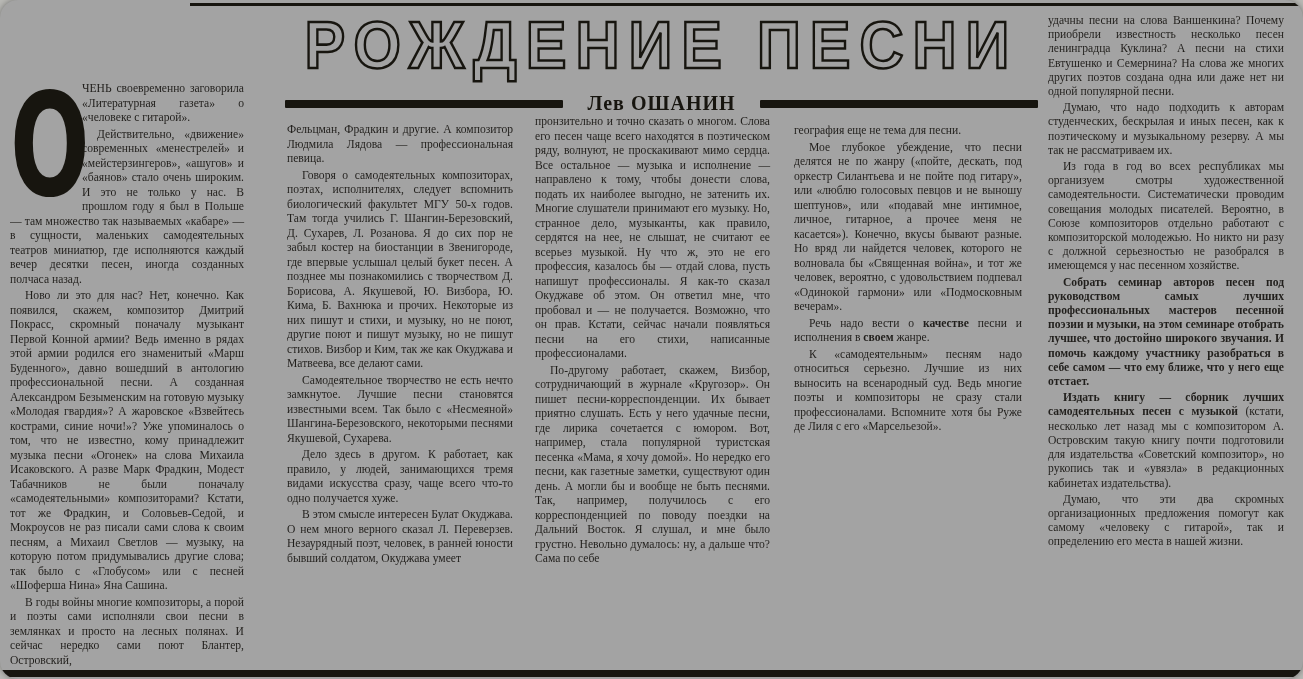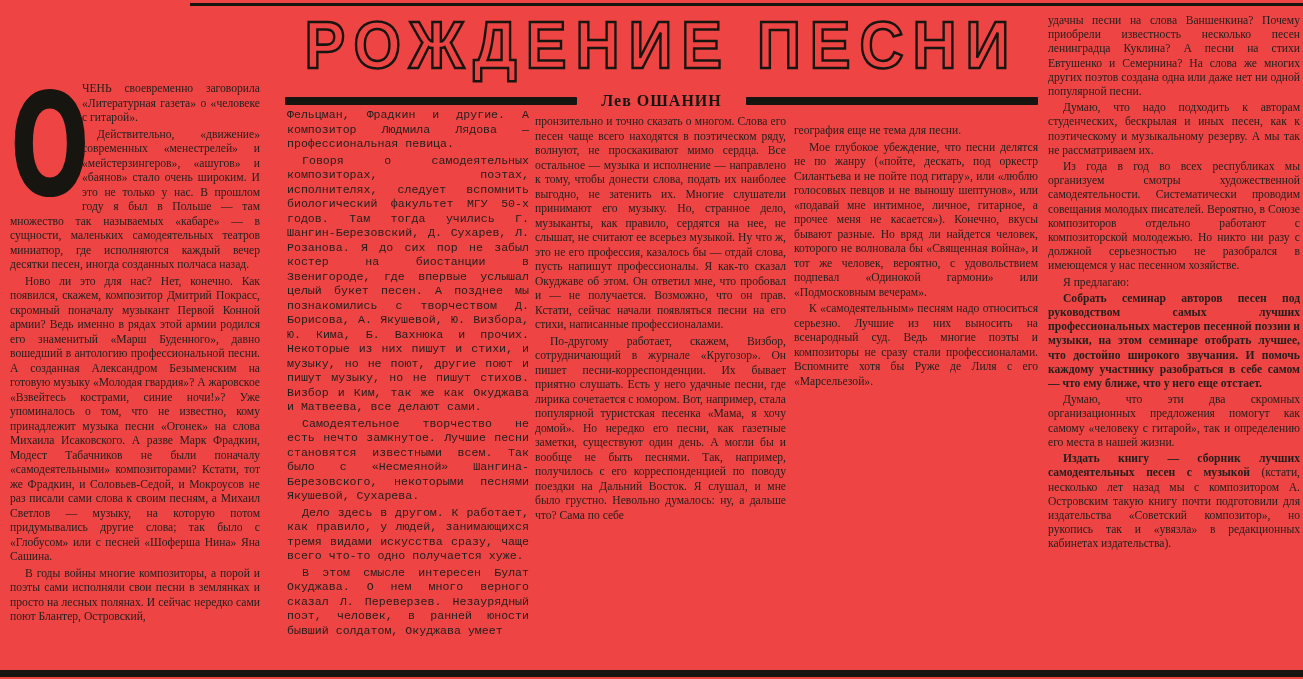--- a/index.html
+++ b/index.html
@@ -3,24 +3,25 @@
 <meta charset="utf-8">
 <style>
   html,body{margin:0;padding:0;}
   body{
     font-family:"Liberation Serif", serif;
     background:#b9b9b5;
   }
   .page{
     position:relative;
     width:1303px;height:679px;
-    background:#ef4444;
+    background:#a3a3a3;
     color:#211f1c;
     overflow:hidden;
     box-shadow:0 0 6px rgba(0,0,0,.4);
+    border-radius:18px;
   }
   .rule-top{
     position:absolute;left:190px;top:3px;width:1113px;height:3px;
     background:#17150f;
   }
   .rule-bottom{
     position:absolute;left:0;top:670px;width:1303px;height:7px;
     background:#17150f;
   }
   .masthead{
@@ -44,36 +45,36 @@
       -webkit-text-stroke:2.4px #17150f;
     }
   }
   .byline-row{
     position:absolute;left:0;top:84px;width:753px;
     display:flex;align-items:center;justify-content:center;gap:24px;
   }
   .byline-bar{height:8px;flex:1 1 auto;background:#17150f;border-radius:1px;}
   .byline{
     font-family:"Liberation Serif", serif;
-    font-weight:700;font-size:16px;letter-spacing:1px;
+    font-weight:700;font-size:20px;letter-spacing:1px;
     white-space:nowrap;color:#17150f;
   }
   .col{
     position:absolute;
     overflow:hidden;
     text-align:justify;
     font-size:11.6px;
     line-height:14.5px;
     hyphens:auto;
   }
-  .col p{margin:0 0 2px 0;text-indent:15px;}
+  .col p{margin:0 16px 2px 0;text-indent:15px;}
   .col p.noindent{text-indent:0;}
   .col p b{font-weight:700;}
   .col-1{left:10px;  top:82px;  width:250px;height:590px;}
-  .col-2{left:287px; top:108px; width:242px;height:540px;font-family:Liberation Mono, monospace;}
+  .col-2{left:287px; top:123px; width:242px;height:540px;}
   .col-3{left:535px; top:115px; width:251px;height:540px;}
   .col-4{left:794px; top:124px; width:244px;height:540px;}
   .col-5{left:1048px;top:14px;  width:252px;height:634px;line-height:14.2px;}
   .dropcap{
     float:left;
     font-family:"DejaVu Sans", sans-serif;
     font-weight:900;
     font-size:142px;
     line-height:.88;
     width:64px;
@@ -111,26 +112,26 @@
       <p>Дело здесь в другом. К работает, как правило, у людей, занимающихся тремя видами искусства сразу, чаще всего что-то одно получается хуже.</p>
       <p>В этом смысле интересен Булат Окуджава. О нем много верного сказал Л. Переверзев. Незаурядный поэт, человек, в ранней юности бывший солдатом, Окуджава умеет</p>
     </div>
   <div class="col col-3">
       <p class="noindent">пронзительно и точно сказать о многом. Слова его песен чаще всего находятся в поэтическом ряду, волнуют, не проскакивают мимо сердца. Все остальное — музыка и исполнение — направлено к тому, чтобы донести слова, подать их наиболее выгодно, не затенить их. Многие слушатели принимают его музыку. Но, странное дело, музыканты, как правило, сердятся на нее, не слышат, не считают ее всерьез музыкой. Ну что ж, это не его профессия, казалось бы — отдай слова, пусть напишут профессионалы. Я как-то сказал Окуджаве об этом. Он ответил мне, что пробовал и — не получается. Возможно, что он прав. Кстати, сейчас начали появляться песни на его стихи, написанные профессионалами.</p>
       <p>По-другому работает, скажем, Визбор, сотрудничающий в журнале «Кругозор». Он пишет песни-корреспонденции. Их бывает приятно слушать. Есть у него удачные песни, где лирика сочетается с юмором. Вот, например, стала популярной туристская песенка «Мама, я хочу домой». Но нередко его песни, как газетные заметки, существуют один день. А могли бы и вообще не быть песнями. Так, например, получилось с его корреспонденцией по поводу поездки на Дальний Восток. Я слушал, и мне было грустно. Невольно думалось: ну, а дальше что? Сама по себе</p>
     </div>
   <div class="col col-4">
       <p class="noindent">география еще не тема для песни.</p>
       <p>Мое глубокое убеждение, что песни делятся не по жанру («пойте, дескать, под оркестр Силантьева и не пойте под гитару», или «люблю голосовых певцов и не выношу шептунов», или «подавай мне интимное, личное, гитарное, а прочее меня не касается»). Конечно, вкусы бывают разные. Но вряд ли найдется человек, которого не волновала бы «Священная война», и тот же человек, вероятно, с удовольствием подпевал «Одинокой гармони» или «Подмосковным вечерам».</p>
+      <p>Речь надо вести о <b>качестве</b> песни и исполнения в <b>своем</b> жанре.</p>
       <p>К «самодеятельным» песням надо относиться серьезно. Лучшие из них выносить на всенародный суд. Ведь многие поэты и композиторы не сразу стали профессионалами. Вспомните хотя бы Руже де Лиля с его «Марсельезой».</p>
     </div>
   <div class="col col-5">
       <p class="noindent">удачны песни на слова Ваншенкина? Почему приобрели известность несколько песен ленинградца Куклина? А песни на стихи Евтушенко и Семернина? На слова же многих других поэтов создана одна или даже нет ни одной популярной песни.</p>
       <p>Думаю, что надо подходить к авторам студенческих, бескрылая и иных песен, как к поэтическому и музыкальному резерву. А мы так не рассматриваем их.</p>
       <p>Из года в год во всех республиках мы организуем смотры художественной самодеятельности. Систематически проводим совещания молодых писателей. Вероятно, в Союзе композиторов отдельно работают с композиторской молодежью. Но никто ни разу с должной серьезностью не разобрался в имеющемся у нас песенном хозяйстве.</p>
-      <p>Я предлагаю:</p>
       <p><b>Собрать семинар авторов песен под руководством самых лучших профессиональных мастеров песенной поэзии и музыки, на этом семинаре отобрать лучшее, что достойно широкого звучания. И помочь каждому участнику разобраться в себе самом — что ему ближе, что у него еще отстает.</b></p>
+      <p><b>Издать книгу — сборник лучших самодеятельных песен с музыкой</b> (кстати, несколько лет назад мы с композитором А. Островским такую книгу почти подготовили для издательства «Советский композитор», но рукопись так и «увязла» в редакционных кабинетах издательства).</p>
       <p>Думаю, что эти два скромных организационных предложения помогут как самому «человеку с гитарой», так и определению его места в нашей жизни.</p>
-      <p><b>Издать книгу — сборник лучших самодеятельных песен с музыкой</b> (кстати, несколько лет назад мы с композитором А. Островским такую книгу почти подготовили для издательства «Советский композитор», но рукопись так и «увязла» в редакционных кабинетах издательства).</p>
     </div>
 
   <div class="rule-bottom"></div>
 </div>
 
 </body></html>

